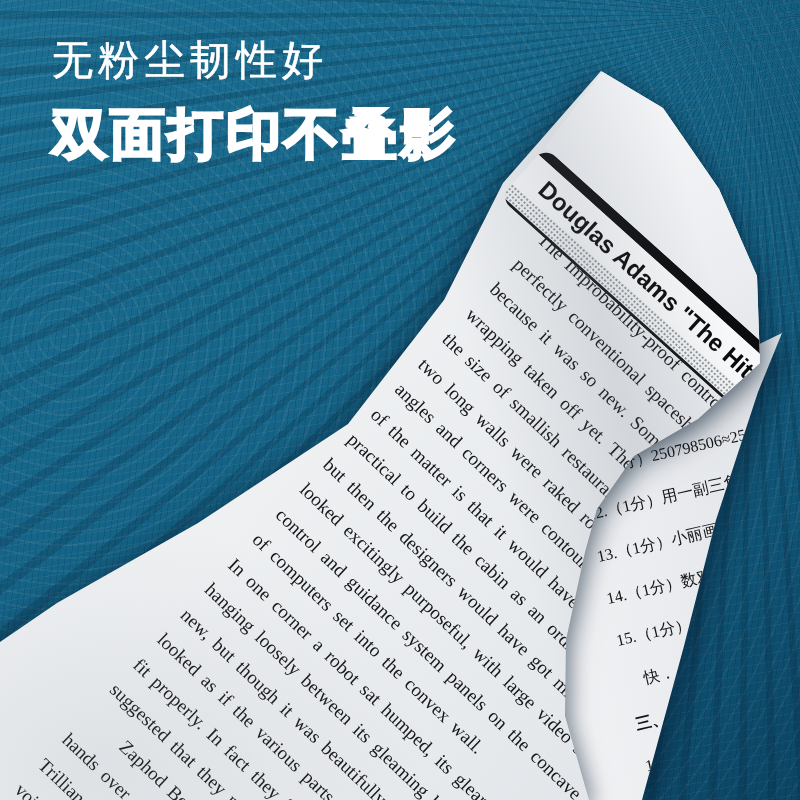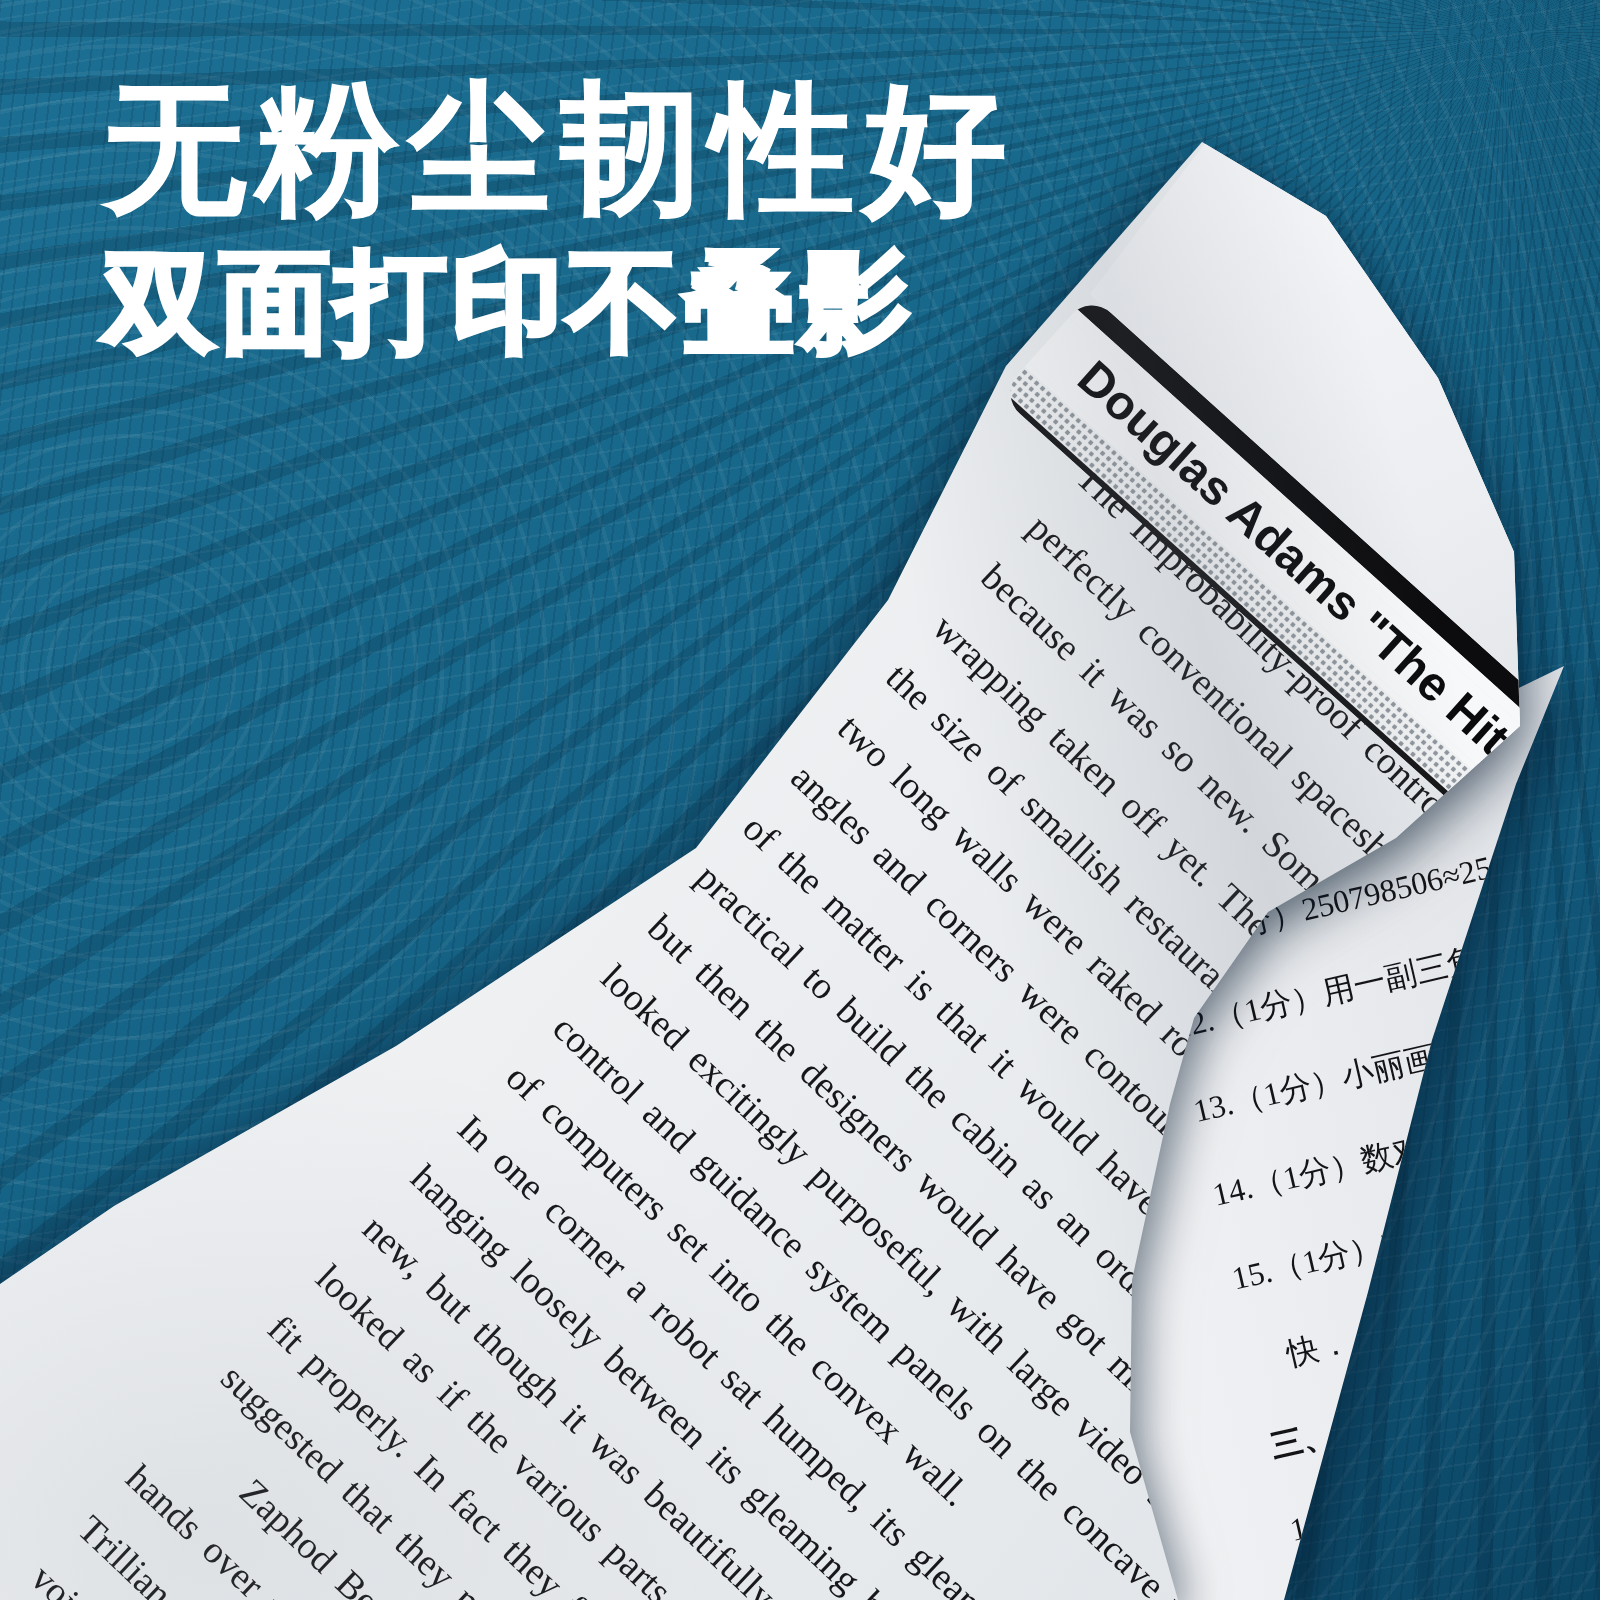--- a/index.html
+++ b/index.html
@@ -7,22 +7,22 @@
     font-family:"Liberation Sans",sans-serif;
     background:
       radial-gradient(130% 130% at 30% 35%, rgba(0,0,0,0) 45%, rgba(2,28,48,.45) 100%),
       repeating-conic-gradient(from 195deg at 94% 2%, rgba(6,40,62,.22) 0deg .6deg, rgba(255,255,255,0) .6deg 2.2deg),
       repeating-radial-gradient(circle at 8% 42%, rgba(255,255,255,.05) 0 2px, rgba(255,255,255,0) 2px 13px),
       repeating-linear-gradient(97deg, rgba(4,34,56,.16) 0 1px, rgba(0,0,0,0) 1px 6px),
       repeating-linear-gradient(171deg, rgba(255,255,255,.05) 0 1px, rgba(0,0,0,0) 1px 9px),
       linear-gradient(150deg,#1c6f93 0%,#17678a 38%,#135e81 64%,#0e5173 100%);}
   
   .headline{position:absolute;left:52px;top:40px;color:#fff;line-height:1;}
-  .hl1{font-size:71px;font-weight:700;letter-spacing:5px;text-align:right;-webkit-text-stroke:.6px #fff;}
-  .hl2{margin-top:13px;font-size:55px;font-weight:700;letter-spacing:3px;-webkit-text-stroke:2.6px #fff;}
+  .hl1{font-size:41px;font-weight:400;letter-spacing:5px;-webkit-text-stroke:.6px #fff;}
+  .hl2{margin-top:26px;font-size:55px;font-weight:700;letter-spacing:3px;-webkit-text-stroke:2.6px #fff;}
   
   .exam-wrap{position:absolute;inset:0;filter:drop-shadow(10px 7px 14px rgba(3,24,44,.55));}
   .exam{position:absolute;inset:0;
     clip-path:polygon(545px 560px,640px 402px,782px 333px,758px 392px,716px 520px,684px 646px,642px 800px,545px 800px);
     background:linear-gradient(78deg,#c6cad1 0%,#e9ebee 6%,#f7f8fa 26%,#f2f3f5 58%,#e2e5e9 88%,#d3d7dc 100%);}
   .exam-rot{position:absolute;left:573px;top:452px;width:420px;transform:rotate(-13deg);transform-origin:0 0;
     font-family:"Liberation Serif",serif;font-size:16px;line-height:43px;color:#141416;white-space:nowrap;}
   .exam-line{height:43px;}
   .exam-line.section{font-weight:700;}
   .exam-line.answer{padding-left:18px;}

